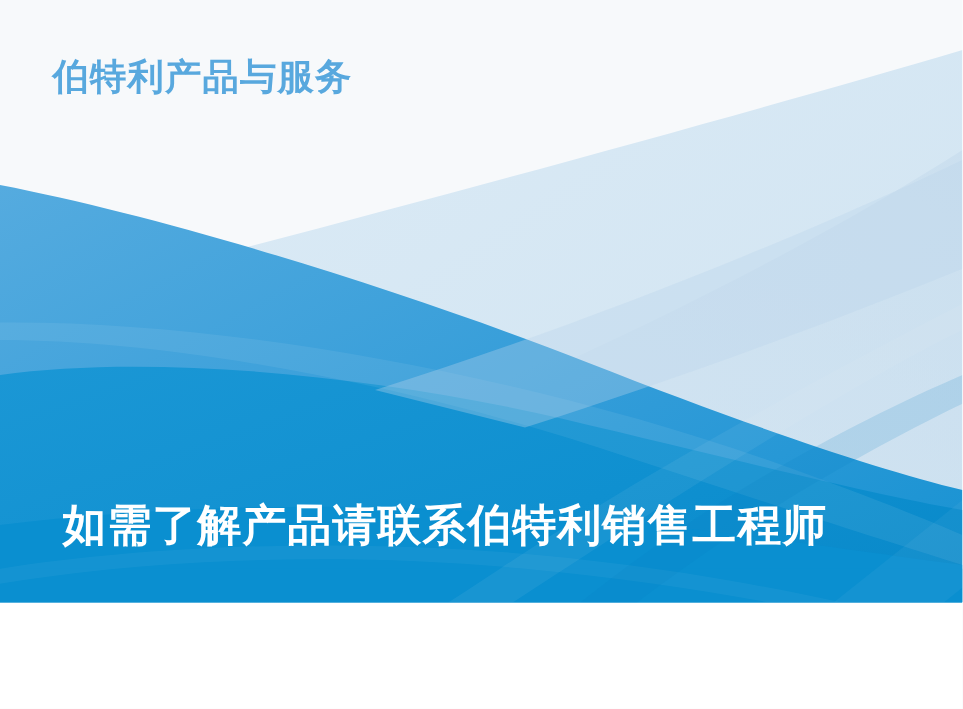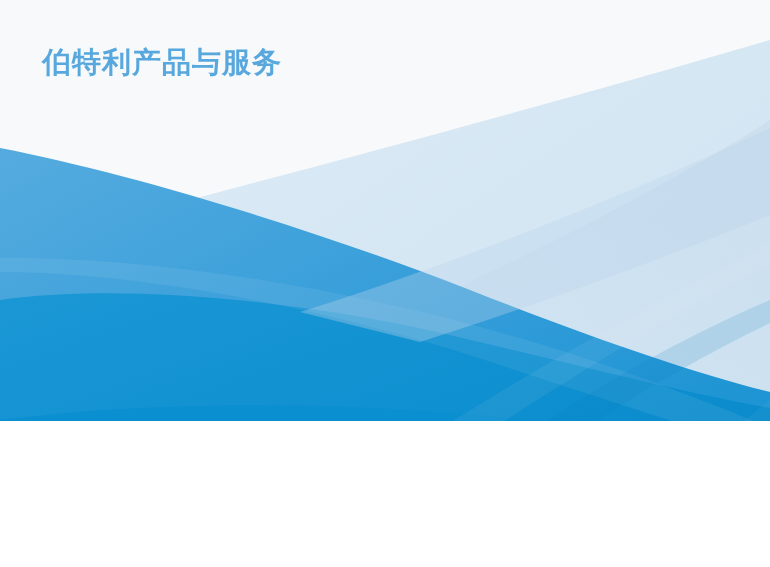--- a/index.html
+++ b/index.html
@@ -6,21 +6,21 @@
     margin: 0;
     padding: 0;
     background: #ffffff;
   }
   body {
     font-family: "Liberation Sans", "DejaVu Sans", sans-serif;
   }
   #banner {
     position: relative;
     width: 770px;
-    height: 421px;
+    height: 482px;
     overflow: hidden;
     background: #f7f9fb;
   }
   #bg-svg {
     position: absolute;
     top: 0;
     left: 0;
     width: 770px;
     height: 567px;
     display: block;
@@ -119,15 +119,16 @@
 
     <path d="M560,567 L770,400 L770,470 L650,567 Z" fill="#ffffff" opacity="0.045"></path>
 
     <path d="M770,128 L770,215 C640,268 520,310 420,342 L300,312 C460,262 640,190 770,128 Z" fill="#b9d4ea" opacity="0.35"></path>
   </svg>
 
   <div class="text-layer">
     <div id="section-title">伯特利产品与服务</div>
 
 
+    <div id="subline">如需了解产品请联系伯特利销售工程师</div>
   </div>
 
 </div>
 
 </body></html>

